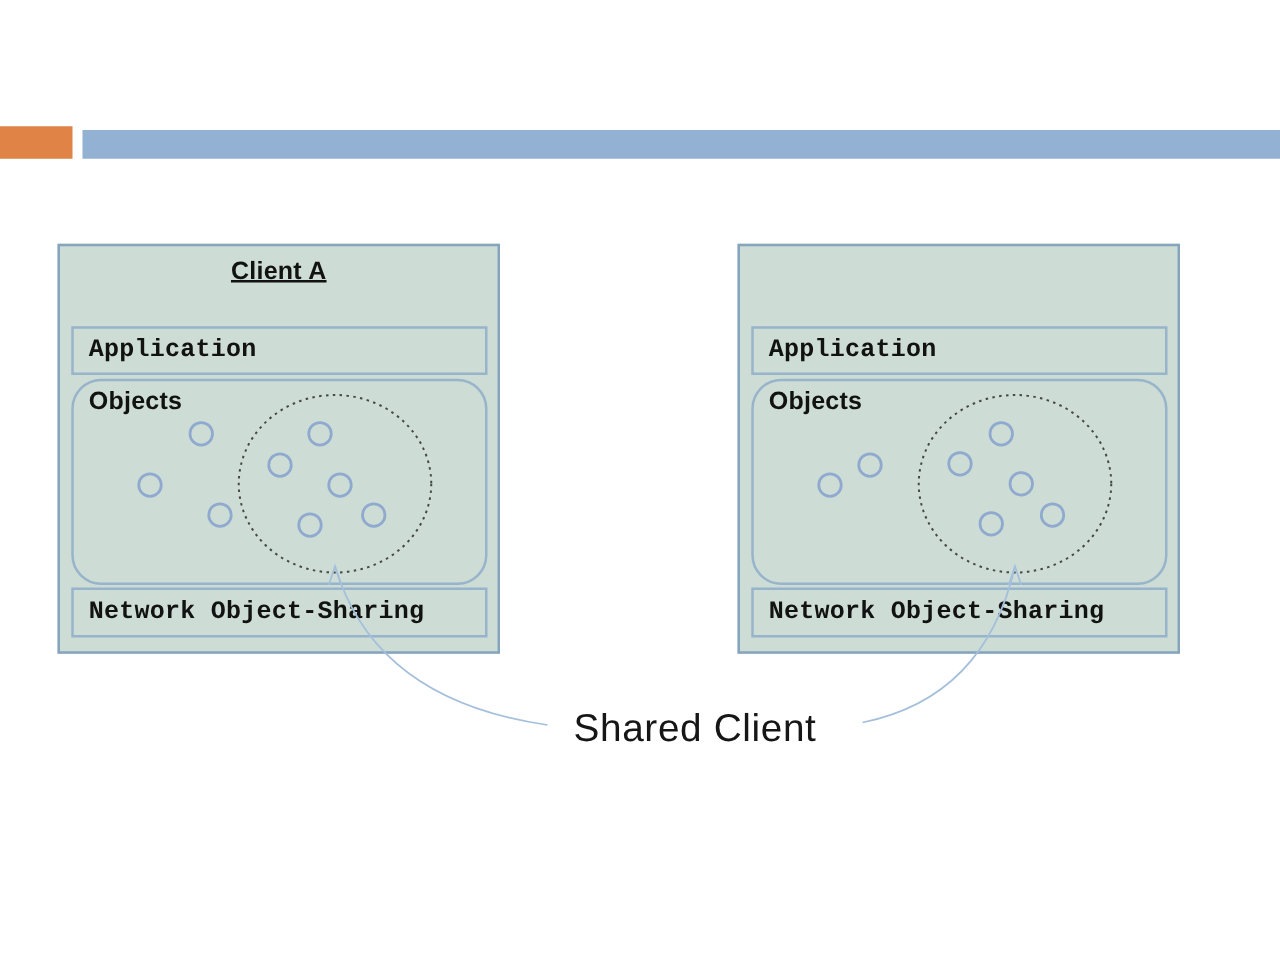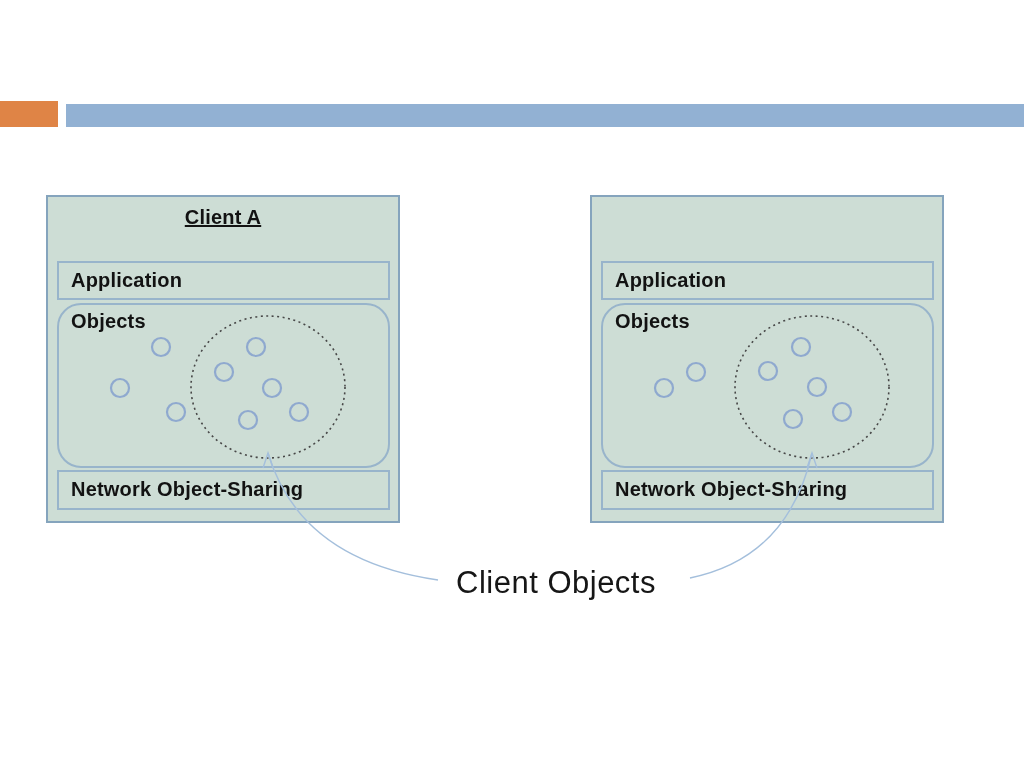--- a/index.html
+++ b/index.html
@@ -26,21 +26,21 @@
     position:absolute;left:9px;right:8px;box-sizing:border-box;
     border:2px solid var(--inner-border);background:transparent;
   }
   .sec-app{top:64px;height:39px;}
   .sec-objects{top:106px;height:165px;border-radius:24px;}
   .sec-network{top:273px;height:40px;}
   .sec-label{
     position:absolute;left:12px;font-size:20px;font-weight:bold;color:var(--label);
     white-space:nowrap;letter-spacing:.2px;
   }
-  .v-center{top:50%;transform:translateY(-52%);}
+  .v-center{top:50%;transform:translateY(-52%);font-family:Liberation Mono, monospace;}
   .at-top{top:5px;}
 
   
   .overlay{position:absolute;left:0;top:0;width:1024px;height:768px;pointer-events:none;}
 
   
   .caption{
     position:absolute;left:346px;width:420px;top:565px;text-align:center;
     font-size:31px;color:#161616;letter-spacing:.5px;font-weight:400;
   }
@@ -95,15 +95,15 @@
       <circle cx="768" cy="371" r="9" fill="none" stroke="#8fa9cf" stroke-width="2.2"></circle>
       <circle cx="817" cy="387" r="9" fill="none" stroke="#8fa9cf" stroke-width="2.2"></circle>
       <circle cx="793" cy="419" r="9" fill="none" stroke="#8fa9cf" stroke-width="2.2"></circle>
       <circle cx="842" cy="412" r="9" fill="none" stroke="#8fa9cf" stroke-width="2.2"></circle>
       <path d="M 438,580 Q 300,560 268,453" fill="none" stroke="#a4bfdc" stroke-width="1.4"></path>
       <path d="M 263 468 L 268 453 L 273 468" fill="none" stroke="#a4bfdc" stroke-width="1.4"></path>
       <path d="M 690,578 Q 788,558 812,453" fill="none" stroke="#a4bfdc" stroke-width="1.4"></path>
       <path d="M 807 468 L 812 453 L 817 468" fill="none" stroke="#a4bfdc" stroke-width="1.4"></path>
     </svg>
 
-  <div class="caption">Client Objects</div>
+  <div class="caption">Shared Client</div>
 
 </div>
 
 </body></html>

